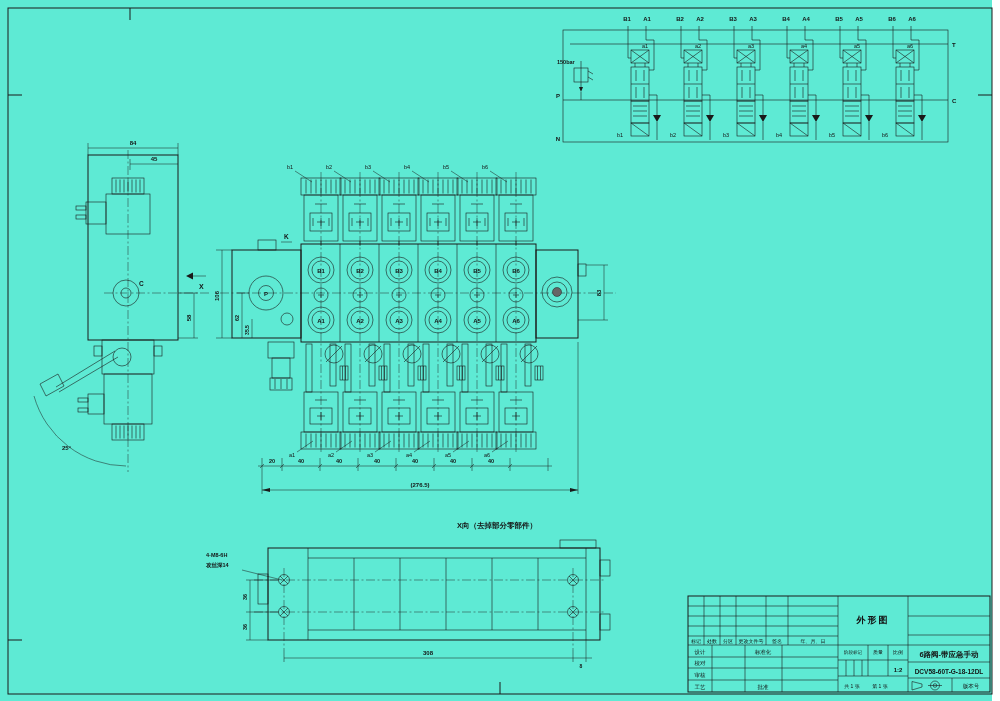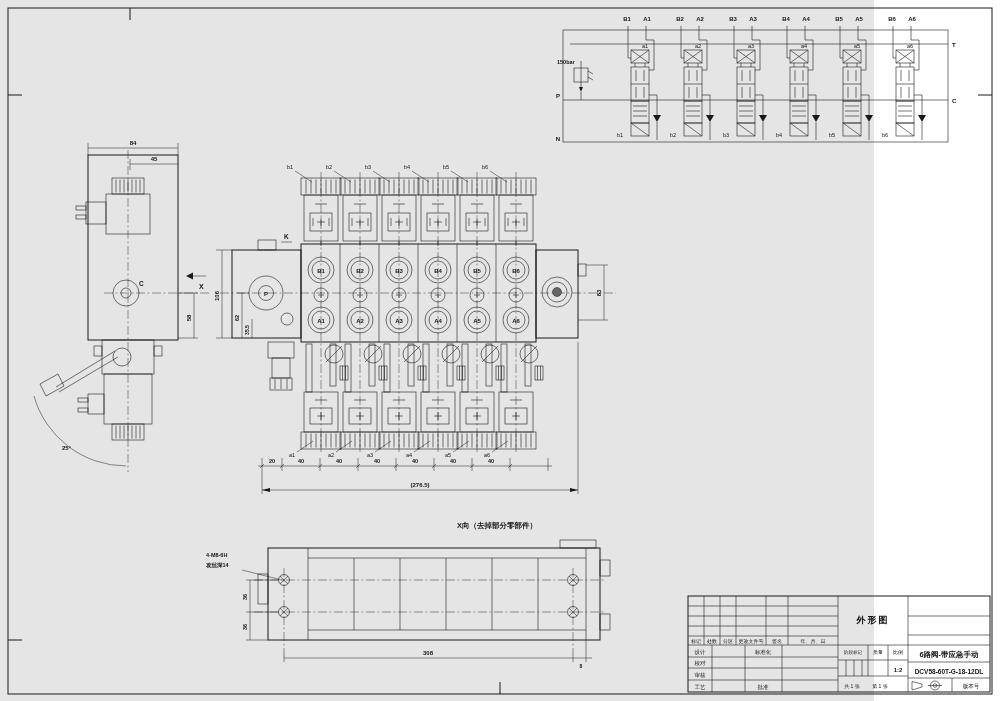--- a/index.html
+++ b/index.html
@@ -1,16 +1,16 @@
 <!DOCTYPE html>
 <html><head>
 <meta charset="utf-8">
 <style>
   html,body{margin:0;padding:0;background:#ffffff;}
-  #sheet{width:874px;height:701px;position:relative;background:#e5e5e5;}
+  #sheet{width:992px;height:701px;position:relative;background:#5eead4;}
   svg{display:block;}
   svg text{font-family:"Liberation Sans","DejaVu Sans",sans-serif;fill:#141414;}
   .t45{font-size:4.6px}
   .t5{font-size:5px}
   .t55{font-size:5.5px}
   .t6{font-size:6px}
   .t65{font-size:6.5px}
   .t7{font-size:7px}
   .t75{font-size:7.5px;font-weight:bold}
   .t9{font-size:9px;font-weight:bold;letter-spacing:2px}

